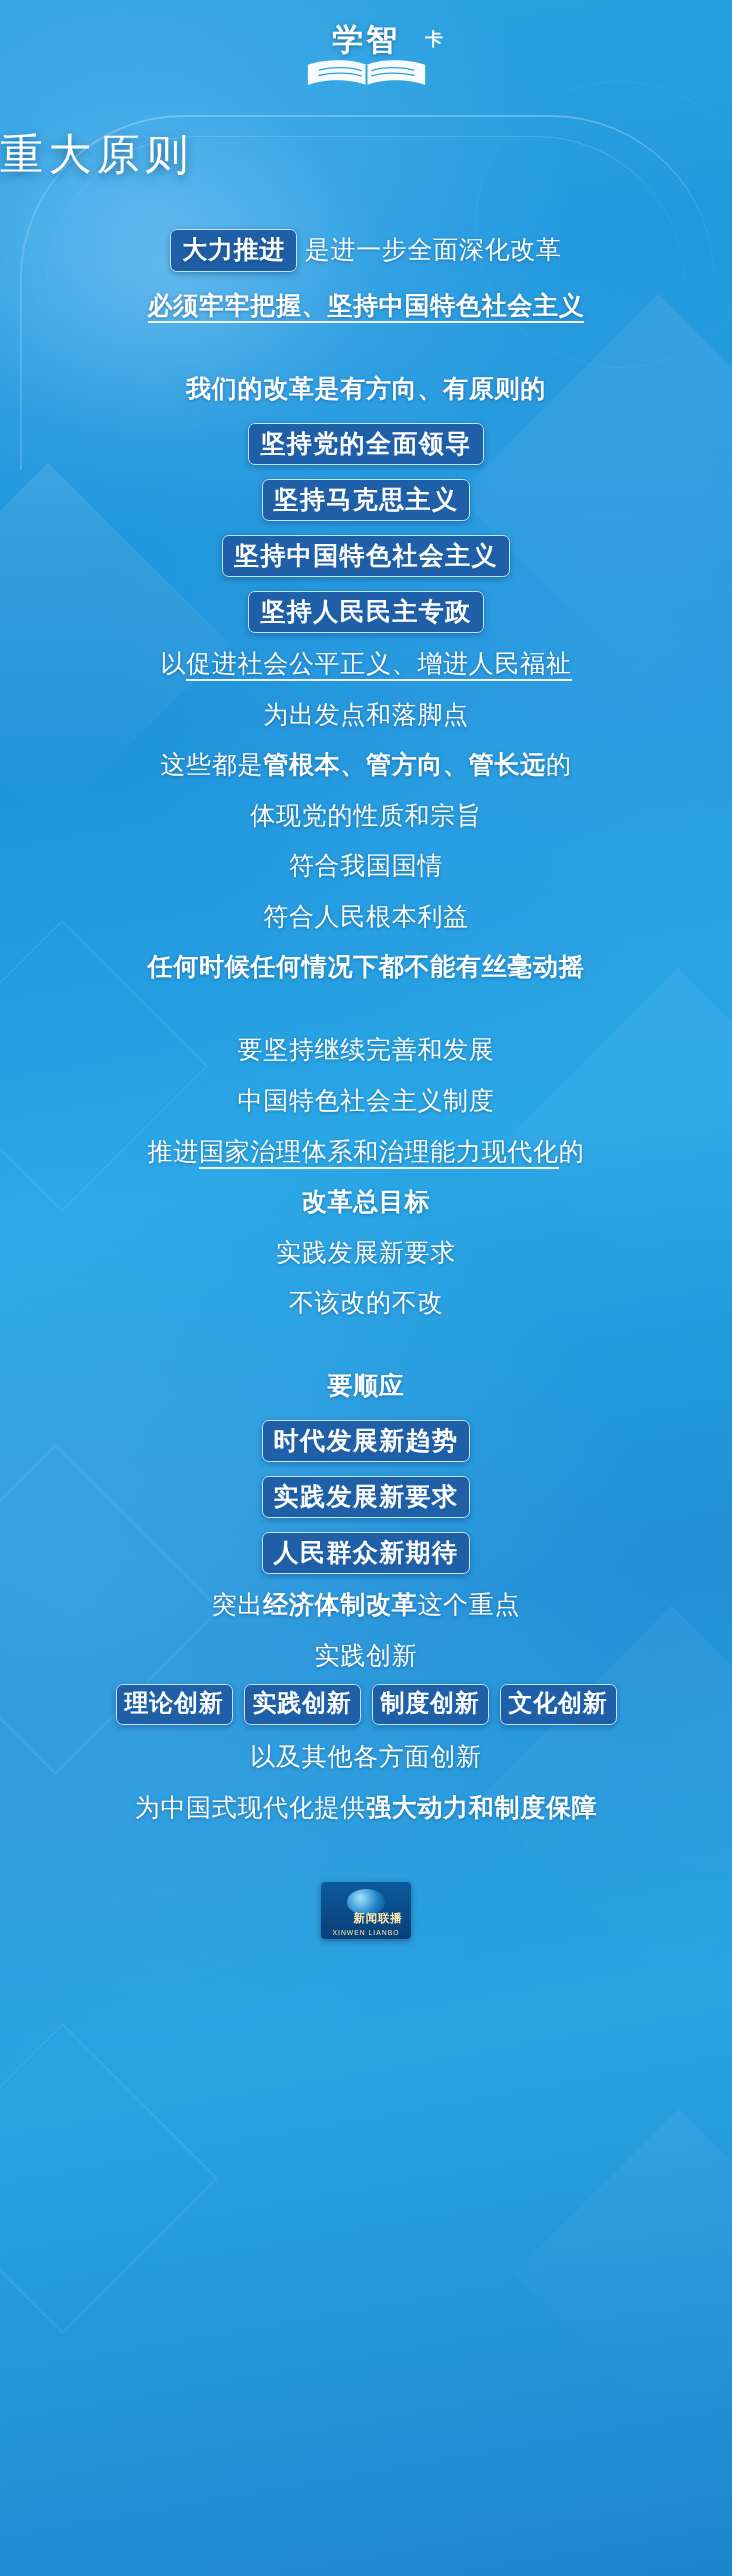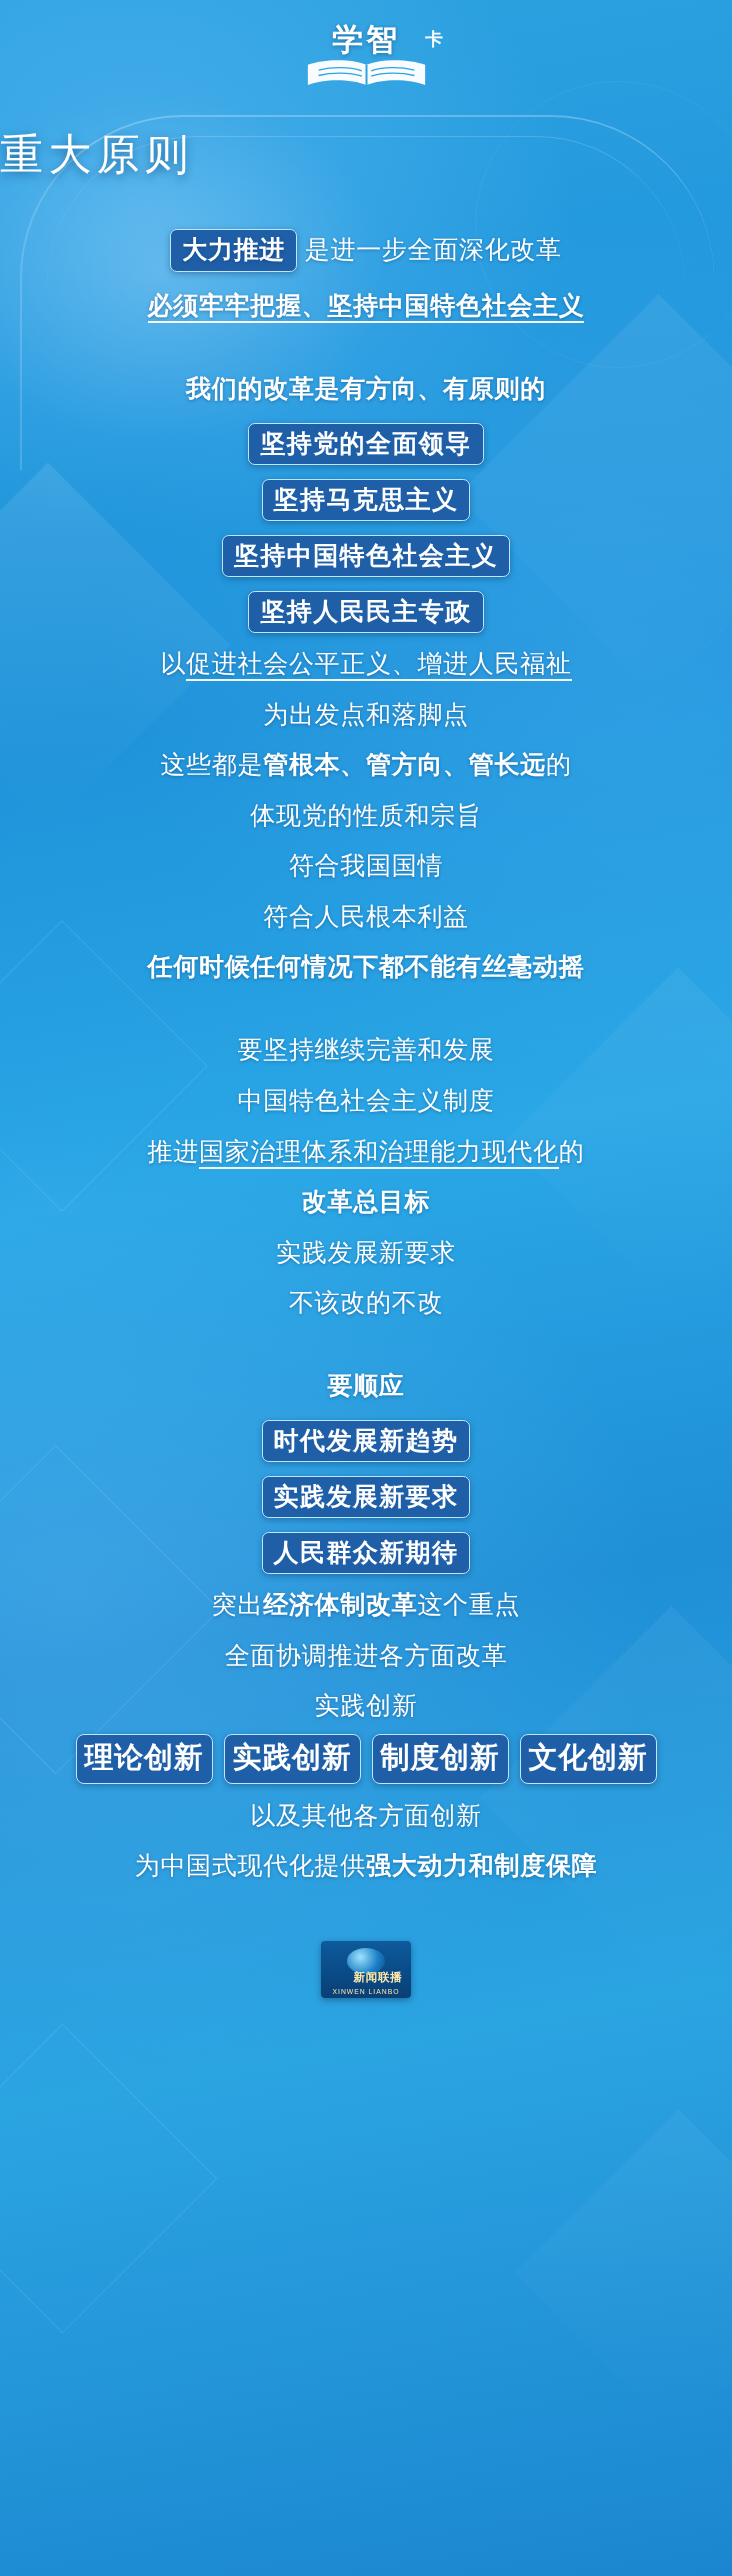--- a/index.html
+++ b/index.html
@@ -159,24 +159,23 @@
   .boxline .hl-box { font-size: 25px; letter-spacing: 1.4px; }
 
   .chips {
     display: flex;
     justify-content: center;
     gap: 11px;
     margin: 6.8px 0 15px 0;
     flex-wrap: nowrap;
   }
   .chips .hl-box {
-    font-size: 29px;
+    font-size: 24px;
     padding: 2.7px 8.1px 4.7px 8.1px;
     letter-spacing: 0.7px;
-    border-radius: 8px;
   }
 
   .footer {
     position: relative;
     z-index: 4;
     text-align: center;
     padding-bottom: 39px;
   }
   .footer-logo {
     display: inline-block;
@@ -311,21 +310,20 @@
     <p class="boxline">
       <span class="hl-box">实践发展新要求</span>
     </p>
     <p class="boxline">
       <span class="hl-box">人民群众新期待</span>
     </p>
 
     <p class="line">
       <span>突出</span><b>经济体制改革</b><span>这个重点</span>
     </p>
-    <p class="line">全面协调推进各方面改革</p>
     <p class="line tight">实践创新</p>
 
     <div class="chips">
       <span class="hl-box">理论创新</span>
       <span class="hl-box">实践创新</span>
       <span class="hl-box">制度创新</span>
       <span class="hl-box">文化创新</span>
     </div>
 
     <p class="line">以及其他各方面创新</p>

